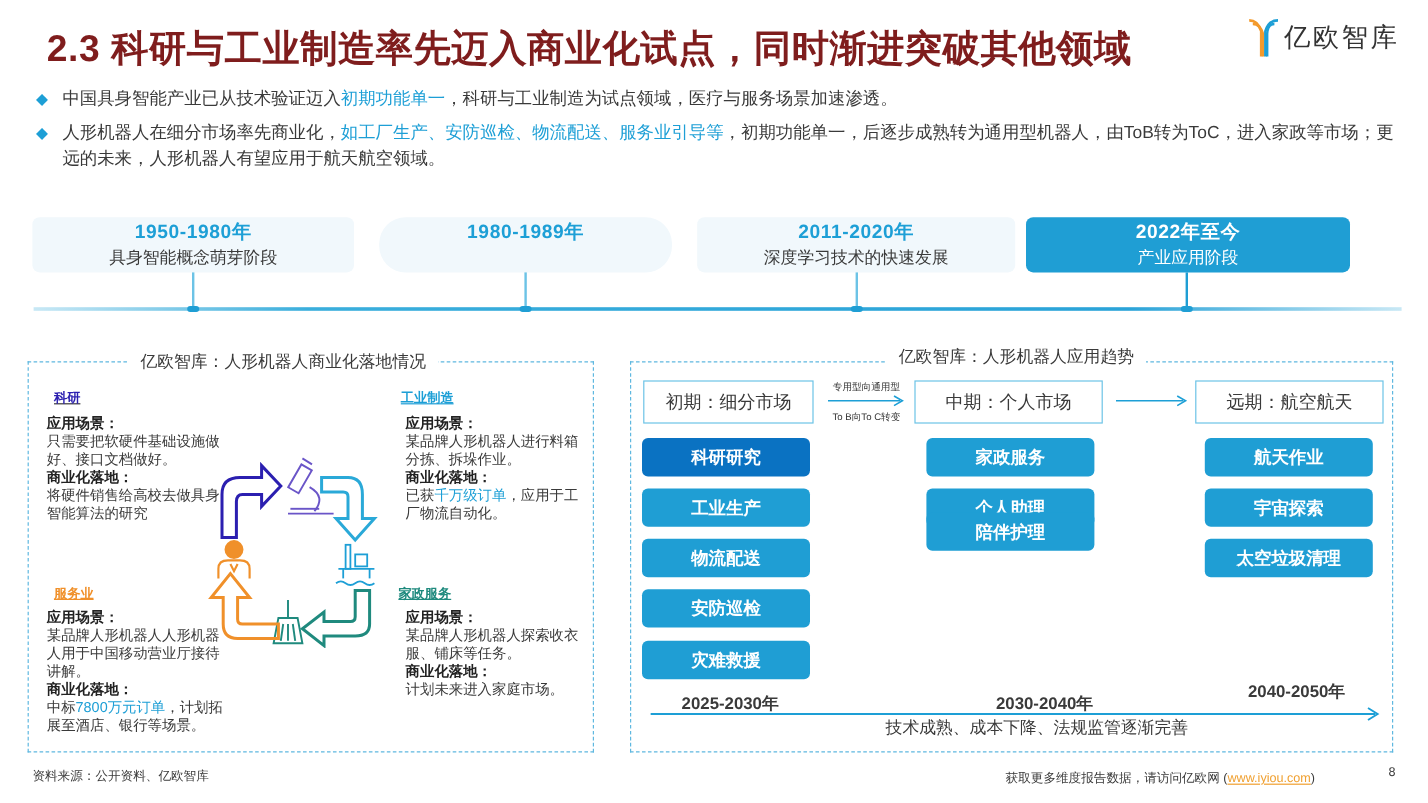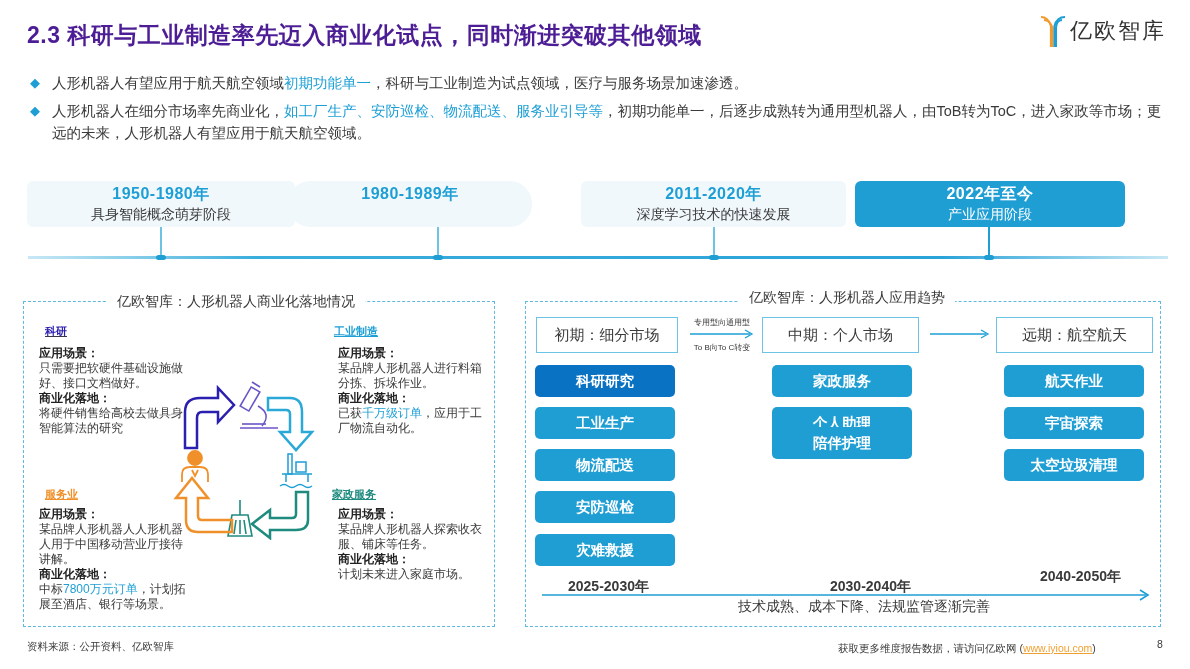--- a/index.html
+++ b/index.html
@@ -1,18 +1,18 @@
 <!DOCTYPE html>
 <html><head>
 <meta charset="utf-8">
 <style>
   * { box-sizing: border-box; margin: 0; padding: 0; }
   body { width: 1190px; height: 669px; background: #ffffff; font-family: "Liberation Sans", "DejaVu Sans", sans-serif; position: relative; overflow: hidden; color: #3a3a3a; }
   .abs { position: absolute; }
-  .title { left: 27px; top: 20px; font-size: 23px; font-weight: bold; color: #4c1d95; letter-spacing: 0.5px; }
+  .title { left: 39px; top: 20px; font-size: 31px; font-weight: bold; color: #7f1d1d; letter-spacing: 0.5px; }
   .logo { left: 1040px; top: 14px; display: flex; align-items: center; gap: 4px; }
   .logo-text { font-size: 22px; color: #333; letter-spacing: 2px; font-weight: normal; }
   .bullet { left: 30px; font-size: 14.5px; color: #3a3a3a; line-height: 22px; display: flex; }
   .bullet .dia { color: #1d9fd6; font-size: 13px; width: 22px; flex-shrink: 0; }
   .bullet .hl { color: #1d9fd6; }
   .b1 { top: 72px; }
   .b2 { top: 100px; width: 1140px; }
   .phase { top: 181px; height: 46px; border-radius: 6px; background: #f1f8fc; text-align: center; }
   .phase .yr { font-size: 16px; font-weight: bold; color: #1d9fd6; line-height: 22px; margin-top: 2px; letter-spacing: 0.5px; }
   .phase .desc { font-size: 14px; color: #3a3a3a; line-height: 18px; }
@@ -43,32 +43,32 @@
     <path d="M1 3 Q8 3 11 12 L11 33" stroke="#f39a2c" stroke-width="2.2" fill="none"></path>
     <path d="M4 6 Q10 6 12.5 14 L12.5 33" stroke="#f39a2c" stroke-width="2" fill="none"></path>
     <path d="M25 3 Q17 3 14.5 12 L14.5 33" stroke="#1d9fd6" stroke-width="2.2" fill="none"></path>
     <path d="M22 6 Q16.5 6 16 14 L16 33" stroke="#1d9fd6" stroke-width="2" fill="none"></path>
   </svg>
   <span class="logo-text">亿欧智库</span>
 </div>
 
 <div class="abs bullet b1">
   <span class="dia">◆</span>
-  <span><span>人形机器人有望应用于航天航空领域</span><span class="hl">初期功能单一</span><span>，科研与工业制造为试点领域，医疗与服务场景加速渗透。</span></span>
+  <span><span>中国具身智能产业已从技术验证迈入</span><span class="hl">初期功能单一</span><span>，科研与工业制造为试点领域，医疗与服务场景加速渗透。</span></span>
 </div>
 <div class="abs bullet b2">
   <span class="dia">◆</span>
   <span><span>人形机器人在细分市场率先商业化，</span><span class="hl">如工厂生产、安防巡检、物流配送、服务业引导等</span><span>，初期功能单一，后逐步成熟转为通用型机器人，由ToB转为ToC，进入家政等市场；更远的未来，人形机器人有望应用于航天航空领域。</span></span>
 </div>
 
 <div class="abs phase" style="left:27px;width:268px;">
   <div class="yr">1950-1980年</div>
   <div class="desc">具身智能概念萌芽阶段</div>
 </div>
-<div class="abs phase" style="left:288px;width:244px;border-radius:22px;">
+<div class="abs phase" style="left:316px;width:244px;border-radius:22px;">
   <div class="yr">1980-1989年</div>
 </div>
 <div class="abs phase" style="left:581px;width:265px;">
   <div class="yr">2011-2020年</div>
   <div class="desc">深度学习技术的快速发展</div>
 </div>
 <div class="abs phase active" style="left:855px;width:270px;">
   <div class="yr">2022年至今</div>
   <div class="desc">产业应用阶段</div>
 </div>

